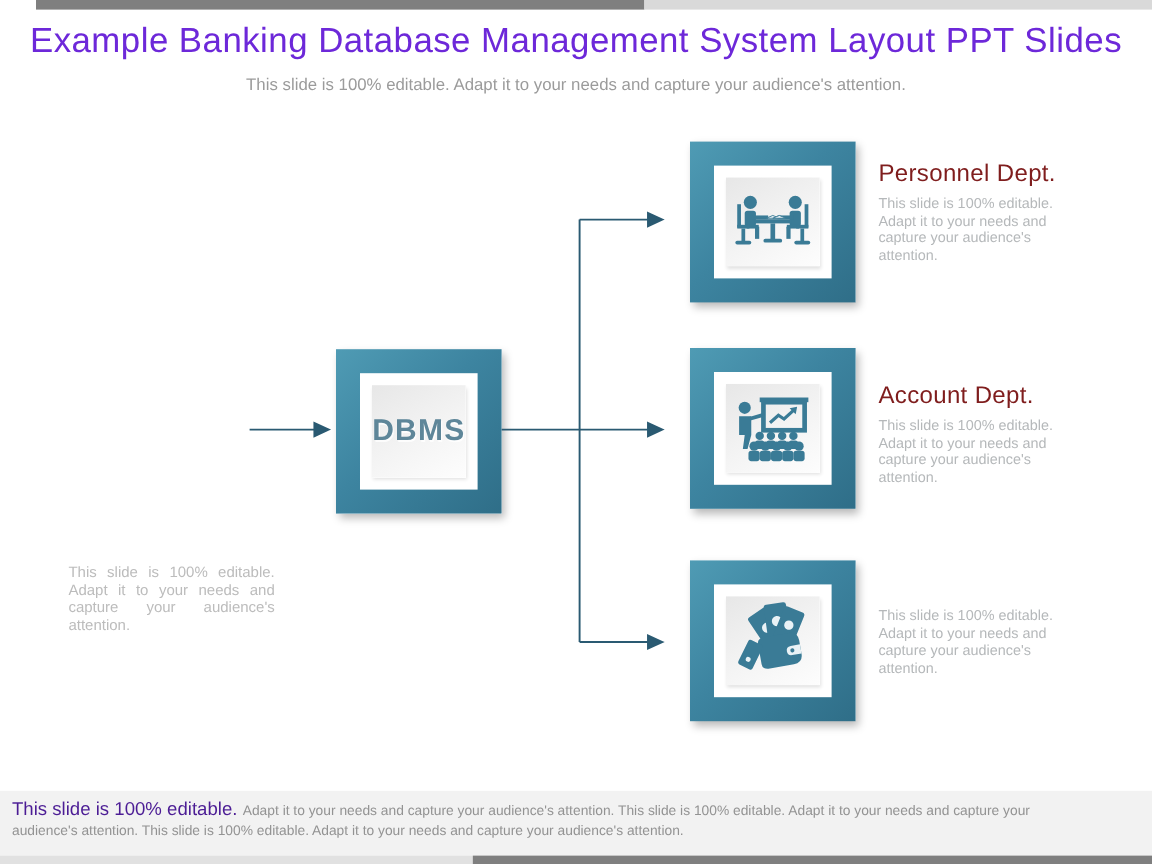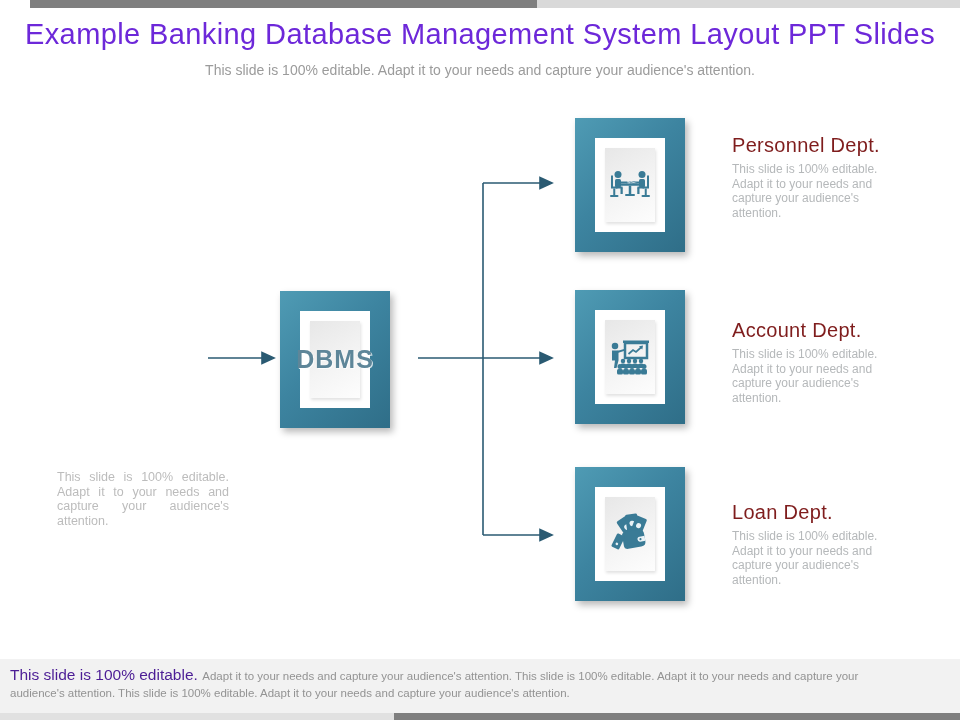--- a/index.html
+++ b/index.html
@@ -27,21 +27,21 @@
             border-radius:0 0 50% 50% / 0 0 17px 17px;}
   .cyl-top{position:absolute;left:0;right:0;top:0;height:34px;border-radius:50%;
            background:radial-gradient(ellipse at 45% 35%,#c9c9c9 0%,#bdbdbd 60%,#a9a9a9 100%);}
   .cyl-label{position:absolute;left:0;right:0;top:62px;text-align:center;color:#ededed;
              font-size:15px;line-height:19px;white-space:pre-line;
              text-shadow:0 1px 1px rgba(0,0,0,.35);}
   .cyl-note{position:absolute;left:57px;top:470px;width:172px;text-align:justify;
             font-size:12.5px;line-height:14.5px;color:#bcbcbc;}
 
   
-  .frame{position:absolute;width:110px;background:linear-gradient(135deg,#4f9bb4 0%,#3d84a0 45%,#2f6e88 100%);
+  .frame{position:absolute;width:138px;background:linear-gradient(135deg,#4f9bb4 0%,#3d84a0 45%,#2f6e88 100%);
          padding:20px;box-sizing:border-box;box-shadow:3px 4px 7px rgba(0,0,0,.28);}
   .mat{width:100%;height:100%;background:#ffffff;padding:10px;box-sizing:border-box;}
   .art{width:100%;height:100%;background:linear-gradient(150deg,#e7e7e7 0%,#f4f4f4 55%,#fdfdfd 100%);
        display:flex;align-items:center;justify-content:center;box-shadow:1px 2px 3px rgba(0,0,0,.12);}
   .dbms-frame{left:280px;top:291px;height:137px;}
   .dbms-text{font-size:25px;font-weight:bold;color:#5e8699;letter-spacing:1px;
              text-shadow:1px 1px 0 rgba(255,255,255,.8);}
   .dept-frame{left:575px;height:134px;}
   .dept-1{top:118px;} .dept-2{top:290px;} .dept-3{top:467px;}
 
@@ -200,21 +200,20 @@
 
   <div class="dept-text dtxt-1">
     <h3>Personnel Dept.</h3>
     <p>This slide is 100% editable. Adapt it to your needs and capture your audience's attention.</p>
   </div>
   <div class="dept-text dtxt-2">
     <h3>Account Dept.</h3>
     <p>This slide is 100% editable. Adapt it to your needs and capture your audience's attention.</p>
   </div>
   <div class="dept-text dtxt-3">
-    <h3>Loan Dept.</h3>
     <p>This slide is 100% editable. Adapt it to your needs and capture your audience's attention.</p>
   </div>
 
   <div class="footer">
     <p>
       <span class="lead">This slide is 100% editable.</span>
       <span class="rest">Adapt it to your needs and capture your audience's attention. This slide is 100% editable. Adapt it to your needs and capture your audience's attention. This slide is 100% editable. Adapt it to your needs and capture your audience's attention.</span>
     </p>
   </div>
   <div class="bar bar-bottom-left"></div>

